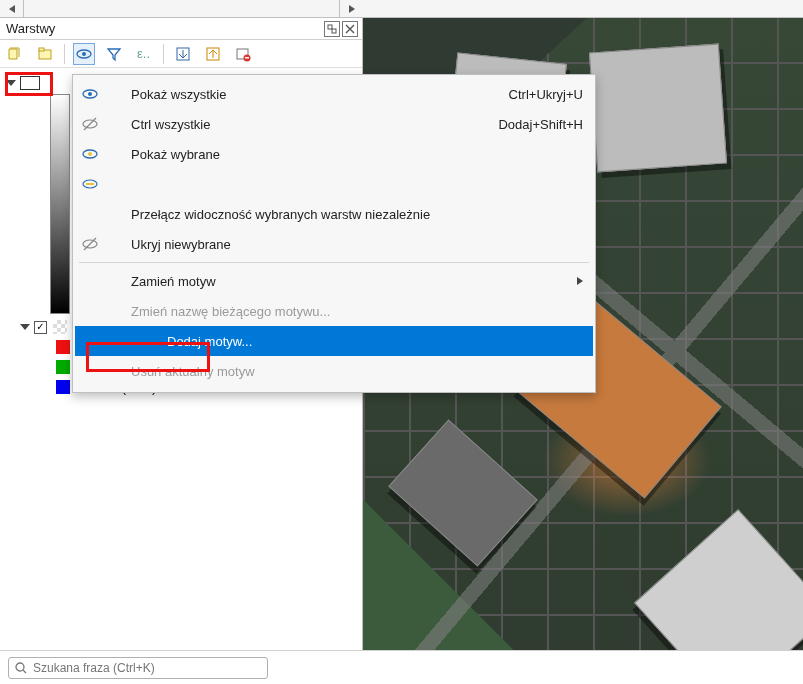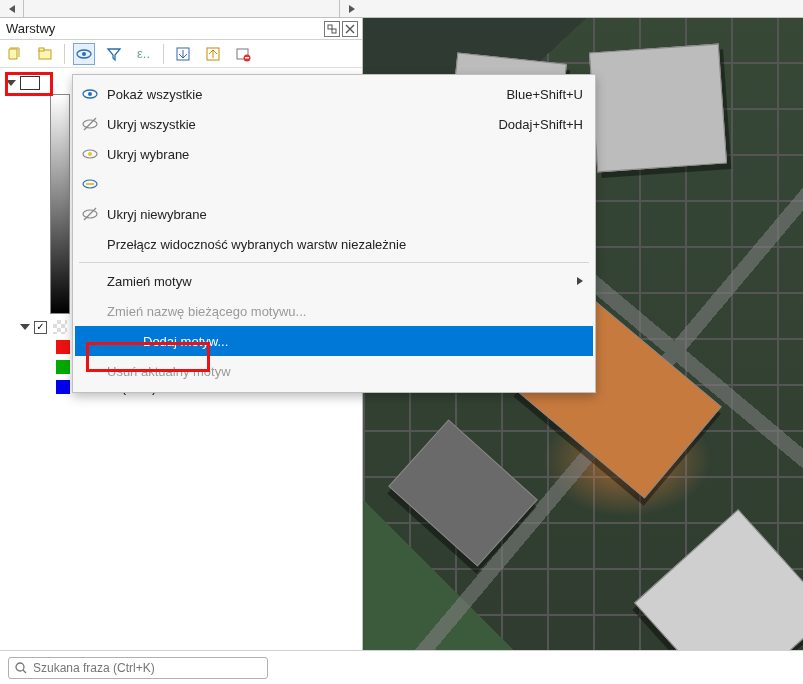--- a/index.html
+++ b/index.html
@@ -74,21 +74,21 @@
   .aerial::after{content:"";position:absolute;inset:0;
     background:
       linear-gradient(40deg, transparent 0 55%, #808080 55% 57%, transparent 57%),
       linear-gradient(130deg, transparent 0 60%, #818181 60% 62%, transparent 62%);
     opacity:.55;
   }
   .bldg { position:absolute; background:#bcbcbc; border:1px solid #888; box-shadow:4px 6px 0 rgba(0,0,0,.4); }
 
   
   .ctx-menu { position:absolute; left:72px; top:74px; width:524px; background:#f7f7f7; border:1px solid #bfbfbf; box-shadow:0 4px 10px rgba(0,0,0,.25); z-index:50; padding:4px 2px 6px 2px; }
-  .ctx-item { height:30px; display:flex; align-items:center; padding:0 10px 0 4px; color:#222; }
+  .ctx-item { height:30px; display:flex; align-items:center; padding:0 10px 0 4px; color:#222;gap:24px; }
   .ctx-item .mi-icon { width:22px; display:flex; justify-content:center; }
   .ctx-item .mi-label { flex:1; padding-left:6px; }
   .ctx-item .mi-short { color:#222; font-size:13px; }
   .ctx-item.disabled { color:#9a9a9a; }
   .ctx-item.highlight { background:#0078d7; color:#fff;padding-left:40px; }
   .ctx-sep { height:1px; background:#d4d4d4; margin:3px 4px; }
   .ctx-item .submenu-arrow { width:0;height:0;border-top:4px solid transparent;border-bottom:4px solid transparent;border-left:6px solid #444; }
 
   
   .ic-eye { width:16px; height:16px; }
@@ -220,61 +220,61 @@
 
 <div class="ctx-menu">
   <div class="ctx-item">
     <span class="mi-icon">
         <svg class="ic-eye" viewBox="0 0 16 16">
           <ellipse cx="8" cy="8" rx="7" ry="4" fill="none" stroke="#2a6db5" stroke-width="1.3"></ellipse>
           <circle cx="8" cy="8" r="2" fill="#2a6db5"></circle>
         </svg>
       </span>
     <span class="mi-label">Pokaż wszystkie</span>
-    <span class="mi-short">Blue+Shift+U</span>
+    <span class="mi-short">Ctrl+Ukryj+U</span>
   </div>
   <div class="ctx-item">
     <span class="mi-icon">
         <svg width="16" height="16" viewBox="0 0 16 16">
           <ellipse cx="8" cy="8" rx="7" ry="4" fill="none" stroke="#888" stroke-width="1.2"></ellipse>
           <line x1="2" y1="14" x2="14" y2="2" stroke="#888" stroke-width="1.2"></line>
         </svg>
       </span>
-    <span class="mi-label">Ukryj wszystkie</span>
+    <span class="mi-label">Ctrl wszystkie</span>
     <span class="mi-short">Dodaj+Shift+H</span>
   </div>
   <div class="ctx-item">
     <span class="mi-icon">
-        <svg width="16" height="16" viewBox="0 0 16 16">
-          <ellipse cx="8" cy="8" rx="7" ry="4" fill="none" stroke="#888" stroke-width="1.2"></ellipse>
+        <svg class="ic-eye" viewBox="0 0 16 16">
+          <ellipse cx="8" cy="8" rx="7" ry="4" fill="none" stroke="#2a6db5" stroke-width="1.3"></ellipse>
           <circle cx="8" cy="8" r="2" fill="#e6c23a"></circle>
         </svg>
       </span>
-    <span class="mi-label">Ukryj wybrane</span>
+    <span class="mi-label">Pokaż wybrane</span>
   </div>
   <div class="ctx-item">
     <span class="mi-icon">
         <svg width="16" height="16" viewBox="0 0 16 16">
           <ellipse cx="8" cy="8" rx="7" ry="4" fill="none" stroke="#2a6db5" stroke-width="1.2"></ellipse>
           <path d="M4 8 L12 8" stroke="#e6c23a" stroke-width="2"></path>
         </svg>
       </span>
   </div>
   <div class="ctx-item">
+    <span class="mi-icon"></span>
+    <span class="mi-label">Przełącz widoczność wybranych warstw niezależnie</span>
+  </div>
+  <div class="ctx-item">
     <span class="mi-icon">
         <svg width="16" height="16" viewBox="0 0 16 16">
           <ellipse cx="8" cy="8" rx="7" ry="4" fill="none" stroke="#888" stroke-width="1.2"></ellipse>
           <line x1="2" y1="14" x2="14" y2="2" stroke="#888" stroke-width="1.2"></line>
         </svg>
       </span>
     <span class="mi-label">Ukryj niewybrane</span>
-  </div>
-  <div class="ctx-item">
-    <span class="mi-icon"></span>
-    <span class="mi-label">Przełącz widoczność wybranych warstw niezależnie</span>
   </div>
   <div class="ctx-sep"></div>
   <div class="ctx-item">
     <span class="mi-icon"></span>
     <span class="mi-label">Zamień motyw</span>
     <span class="submenu-arrow"></span>
   </div>
   <div class="ctx-item disabled">
     <span class="mi-icon"></span>
     <span class="mi-label">Zmień nazwę bieżącego motywu...</span>

